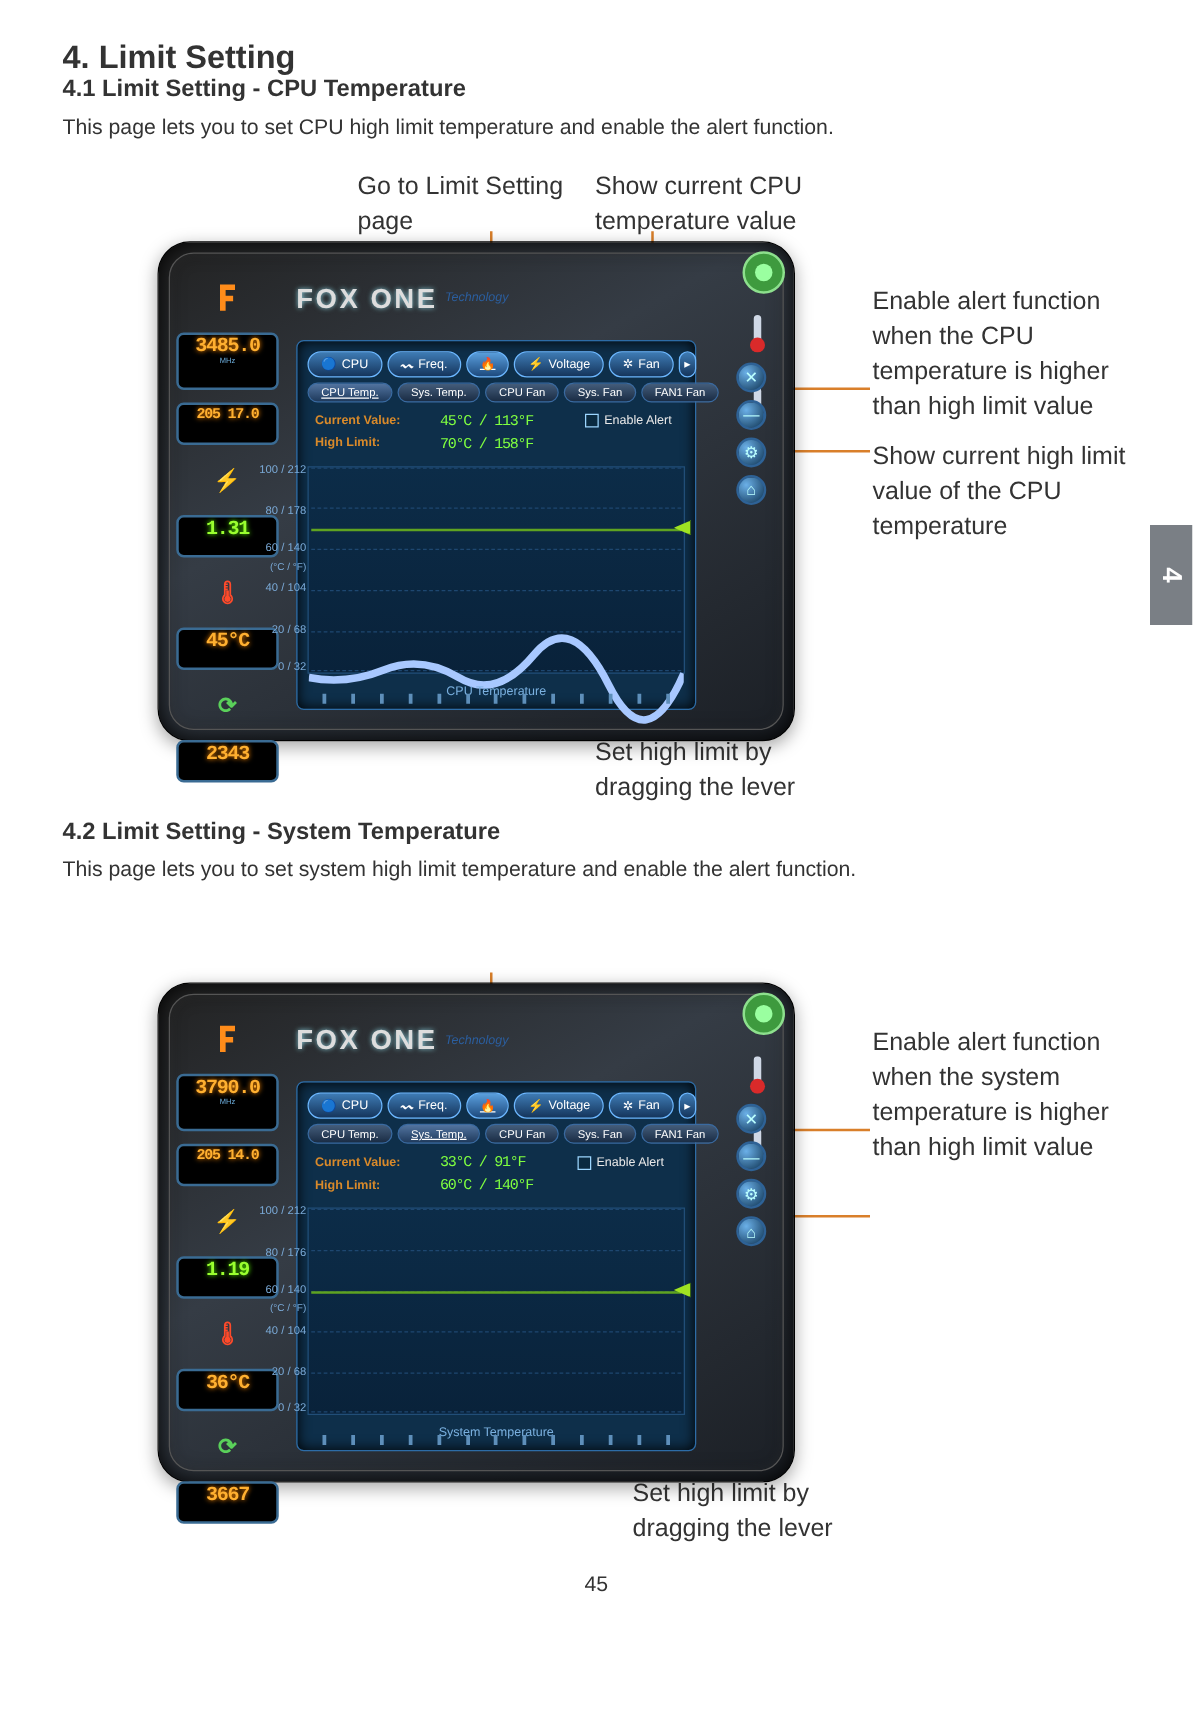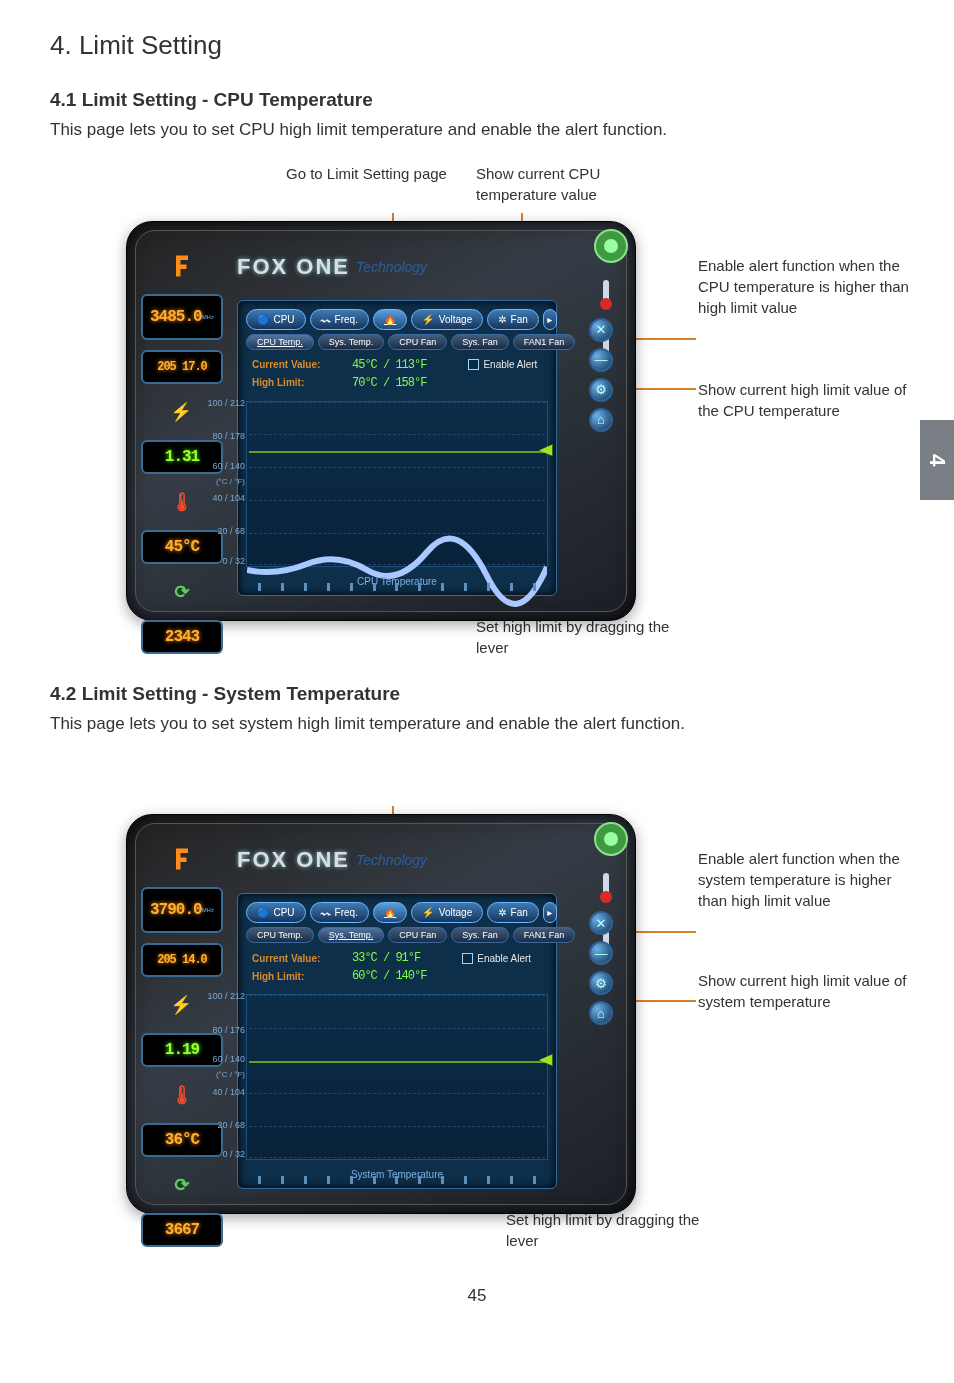--- a/index.html
+++ b/index.html
@@ -1,33 +1,33 @@
 <!DOCTYPE html>
 <html><head>
 <meta charset="utf-8">
 <style>
   * { box-sizing: border-box; margin: 0; padding: 0; }
   body { font-family: Arial, Helvetica, sans-serif; background: #fff; width: 954px; margin: 0 auto; position: relative; padding: 30px 50px 40px 50px; color: #333; }
-  .h1 { font-size: 26px; font-weight: normal; margin-bottom: 28px; }
+  .h1 { font-size: 26px; font-weight: bold; }
   .h2 { font-size: 19px; font-weight: bold; margin-bottom: 6px; }
   .p { font-size: 17px; line-height: 1.5; margin-bottom: 20px; }
   .figwrap { position: relative; height: 520px; }
   .figwrap2 { position: relative; height: 520px; }
   .skin { position: absolute; left: 76px; top: 58px; width: 510px; height: 400px; border-radius: 26px; background: linear-gradient(150deg,#222 0%,#353c45 40%,#1b1f25 100%); box-shadow: inset 0 0 20px #000, 0 4px 14px rgba(0,0,0,0.35); border:1px solid #000; }
   .skin::before { content:""; position:absolute; inset:8px; border-radius:20px; border:1px solid #555; box-shadow: inset 0 0 10px rgba(255,255,255,0.06); pointer-events:none; }
   .leftcol { position:absolute; left:14px; top:26px; width:82px; display:flex; flex-direction:column; gap:10px; }
-  .gauge { height:46px; background:#000; border:2px solid #3a6b93; border-radius:6px; position:relative; display:flex; flex-direction:row; justify-content:center; align-items:center; }
+  .gauge { height:46px; background:#000; border:2px solid #3a6b93; border-radius:6px; position:relative; display:flex; flex-direction:column; align-items:center; }
   .gauge.small { height:34px; }
   .gauge .led { font-family: "Courier New", monospace; font-size:16px; font-weight:bold; color:#9aff2f; text-shadow:0 0 4px #5bff00; letter-spacing:-1px; }
   .gauge .led.orange { color:#ffb030; text-shadow:0 0 4px #ff8a00; }
   .gauge .sub { font-size:6px; color:#6eb0e0; }
   .ficon { height:36px; display:flex; align-items:center; justify-content:center; color:#ff9b2a; font-size:18px; font-weight:bold; }
   .top { position:absolute; left:110px; top:22px; right:22px; height:46px; display:flex; align-items:center; }
   .logo { font-family: Arial Black, Arial, sans-serif; font-size:22px; font-weight:900; color:#ddd; letter-spacing:2px; text-shadow:0 0 4px #aef; margin-right:6px; filter: drop-shadow(0 0 1px #000); }
-  .swoosh { font-style: italic; font-size:14px; color:#2b5e9e; }
+  .swoosh { font-style: italic; font-size:10px; color:#2b5e9e; }
   .panel { position:absolute; left:110px; top:78px; right:78px; bottom:24px; background:#0e2f4a; border:1px solid #2d6ca6; border-radius:6px; box-shadow: inset 0 0 10px #000; }
   .tabs { display:flex; gap:4px; padding:8px 8px 4px 8px; }
   .tab { flex:0 0 auto; padding:2px 10px; font-size:10px; color:#fff; background:linear-gradient(#3e7bb4,#15355c); border:1px solid #6cb7ff; border-radius:16px; display:flex; align-items:center; gap:4px; }
   .tab.active { background:linear-gradient(#5a9fdd,#1e4a7e); text-decoration: underline; }
   .subtabs { display:flex; gap:4px; padding:0 8px 6px 8px; }
   .subtab { flex:0 0 auto; padding:2px 10px; font-size:9px; color:#fff; background:linear-gradient(#445d7b,#1a2c44); border:1px solid #3a6aa0; border-radius:14px;text-align:right; }
   .subtab.active { background:linear-gradient(#5274a0,#1f3a5c); text-decoration:underline; }
   .valrow { display:flex; align-items:center; gap:10px; padding:2px 14px; }
   .lbl { color:#d98a2a; font-size:10px; width:90px; font-weight:bold; }
   .dig { font-family:"Courier New",monospace; color:#7fff40; font-size:12px; letter-spacing:-1px; }
@@ -41,21 +41,21 @@
   .xcap { position:absolute; left:0; right:0; bottom:8px; text-align:center; font-size:10px; color:#7ab0df; }
   .pnav { position:absolute; right:20px; top:96px; width:28px; display:flex; flex-direction:column; gap:6px; align-items:center; }
   .pnav .btn { width:24px; height:24px; border-radius:50%; border:2px solid #2e6296; background:radial-gradient(circle at 30% 30%, #6bb0e8, #0f3453); display:flex; align-items:center; justify-content:center; font-size:13px; color:#bff; }
   .therm { position:absolute; right:20px; top:58px; width:18px; height:30px; }
   .therm svg{width:100%;height:100%}
   .orb { position:absolute; right:6px; top:6px; width:36px; height:36px; }
   .orb svg{width:100%;height:100%}
   .ruler { position:absolute; left:0; right:0; bottom:2px; height:10px; display:flex; justify-content:space-evenly; }
   .ruler span { width:3px; height:8px; background:#5e8fba; }
 
-  .callout { position:absolute; font-size:15px; line-height:1.4; color:#333; }
+  .callout { position:absolute; font-size:20px; line-height:1.4; color:#333; }
   .line { position:absolute; background:#d97f2a; }
   .line.h { height:2px; } .line.v { width:2px; }
 
   .sidetab { position:absolute; right:0; top:420px; width:34px; height:80px; background:#7a7f85; display:flex; align-items:center; justify-content:center; }
   .sidetab span { color:#fff; font-size:22px; font-weight:bold; transform: rotate(90deg); }
 
   .footer { text-align:center; font-size:17px; margin-top:10px; }
 </style>
 </head>
 <body>
@@ -216,21 +216,20 @@
 <h2 class="h2">4.2 Limit Setting - System Temperature</h2>
 <p class="p">This page lets you to set system high limit temperature and enable the alert function.</p>
 
 <div class="figwrap2">
 
   <div class="line v" style="left:342px; top:50px; height:120px;"></div>
 
   <div class="callout" style="left:648px; top:92px; width:220px;">Enable alert function when the system temperature is higher than high limit value</div>
   <div class="line h" style="left:548px; top:175px; width:98px;"></div>
 
-  <div class="callout" style="left:648px; top:214px; width:220px;">Show current high limit value of system temperature</div>
   <div class="line h" style="left:490px; top:244px; width:156px;"></div>
 
   <div class="callout" style="left:456px; top:453px; width:200px;">Set high limit by dragging the lever</div>
   <div class="line v" style="left:471px; top:240px; height:210px;"></div>
 
   <div class="skin">
     <div class="orb"><svg viewBox="0 0 36 36">
           <circle cx="18" cy="18" r="16" fill="#3e9a3e" stroke="#8de08d" stroke-width="2"></circle>
           <circle cx="18" cy="18" r="7" fill="#9affa0"></circle>
         </svg></div>

